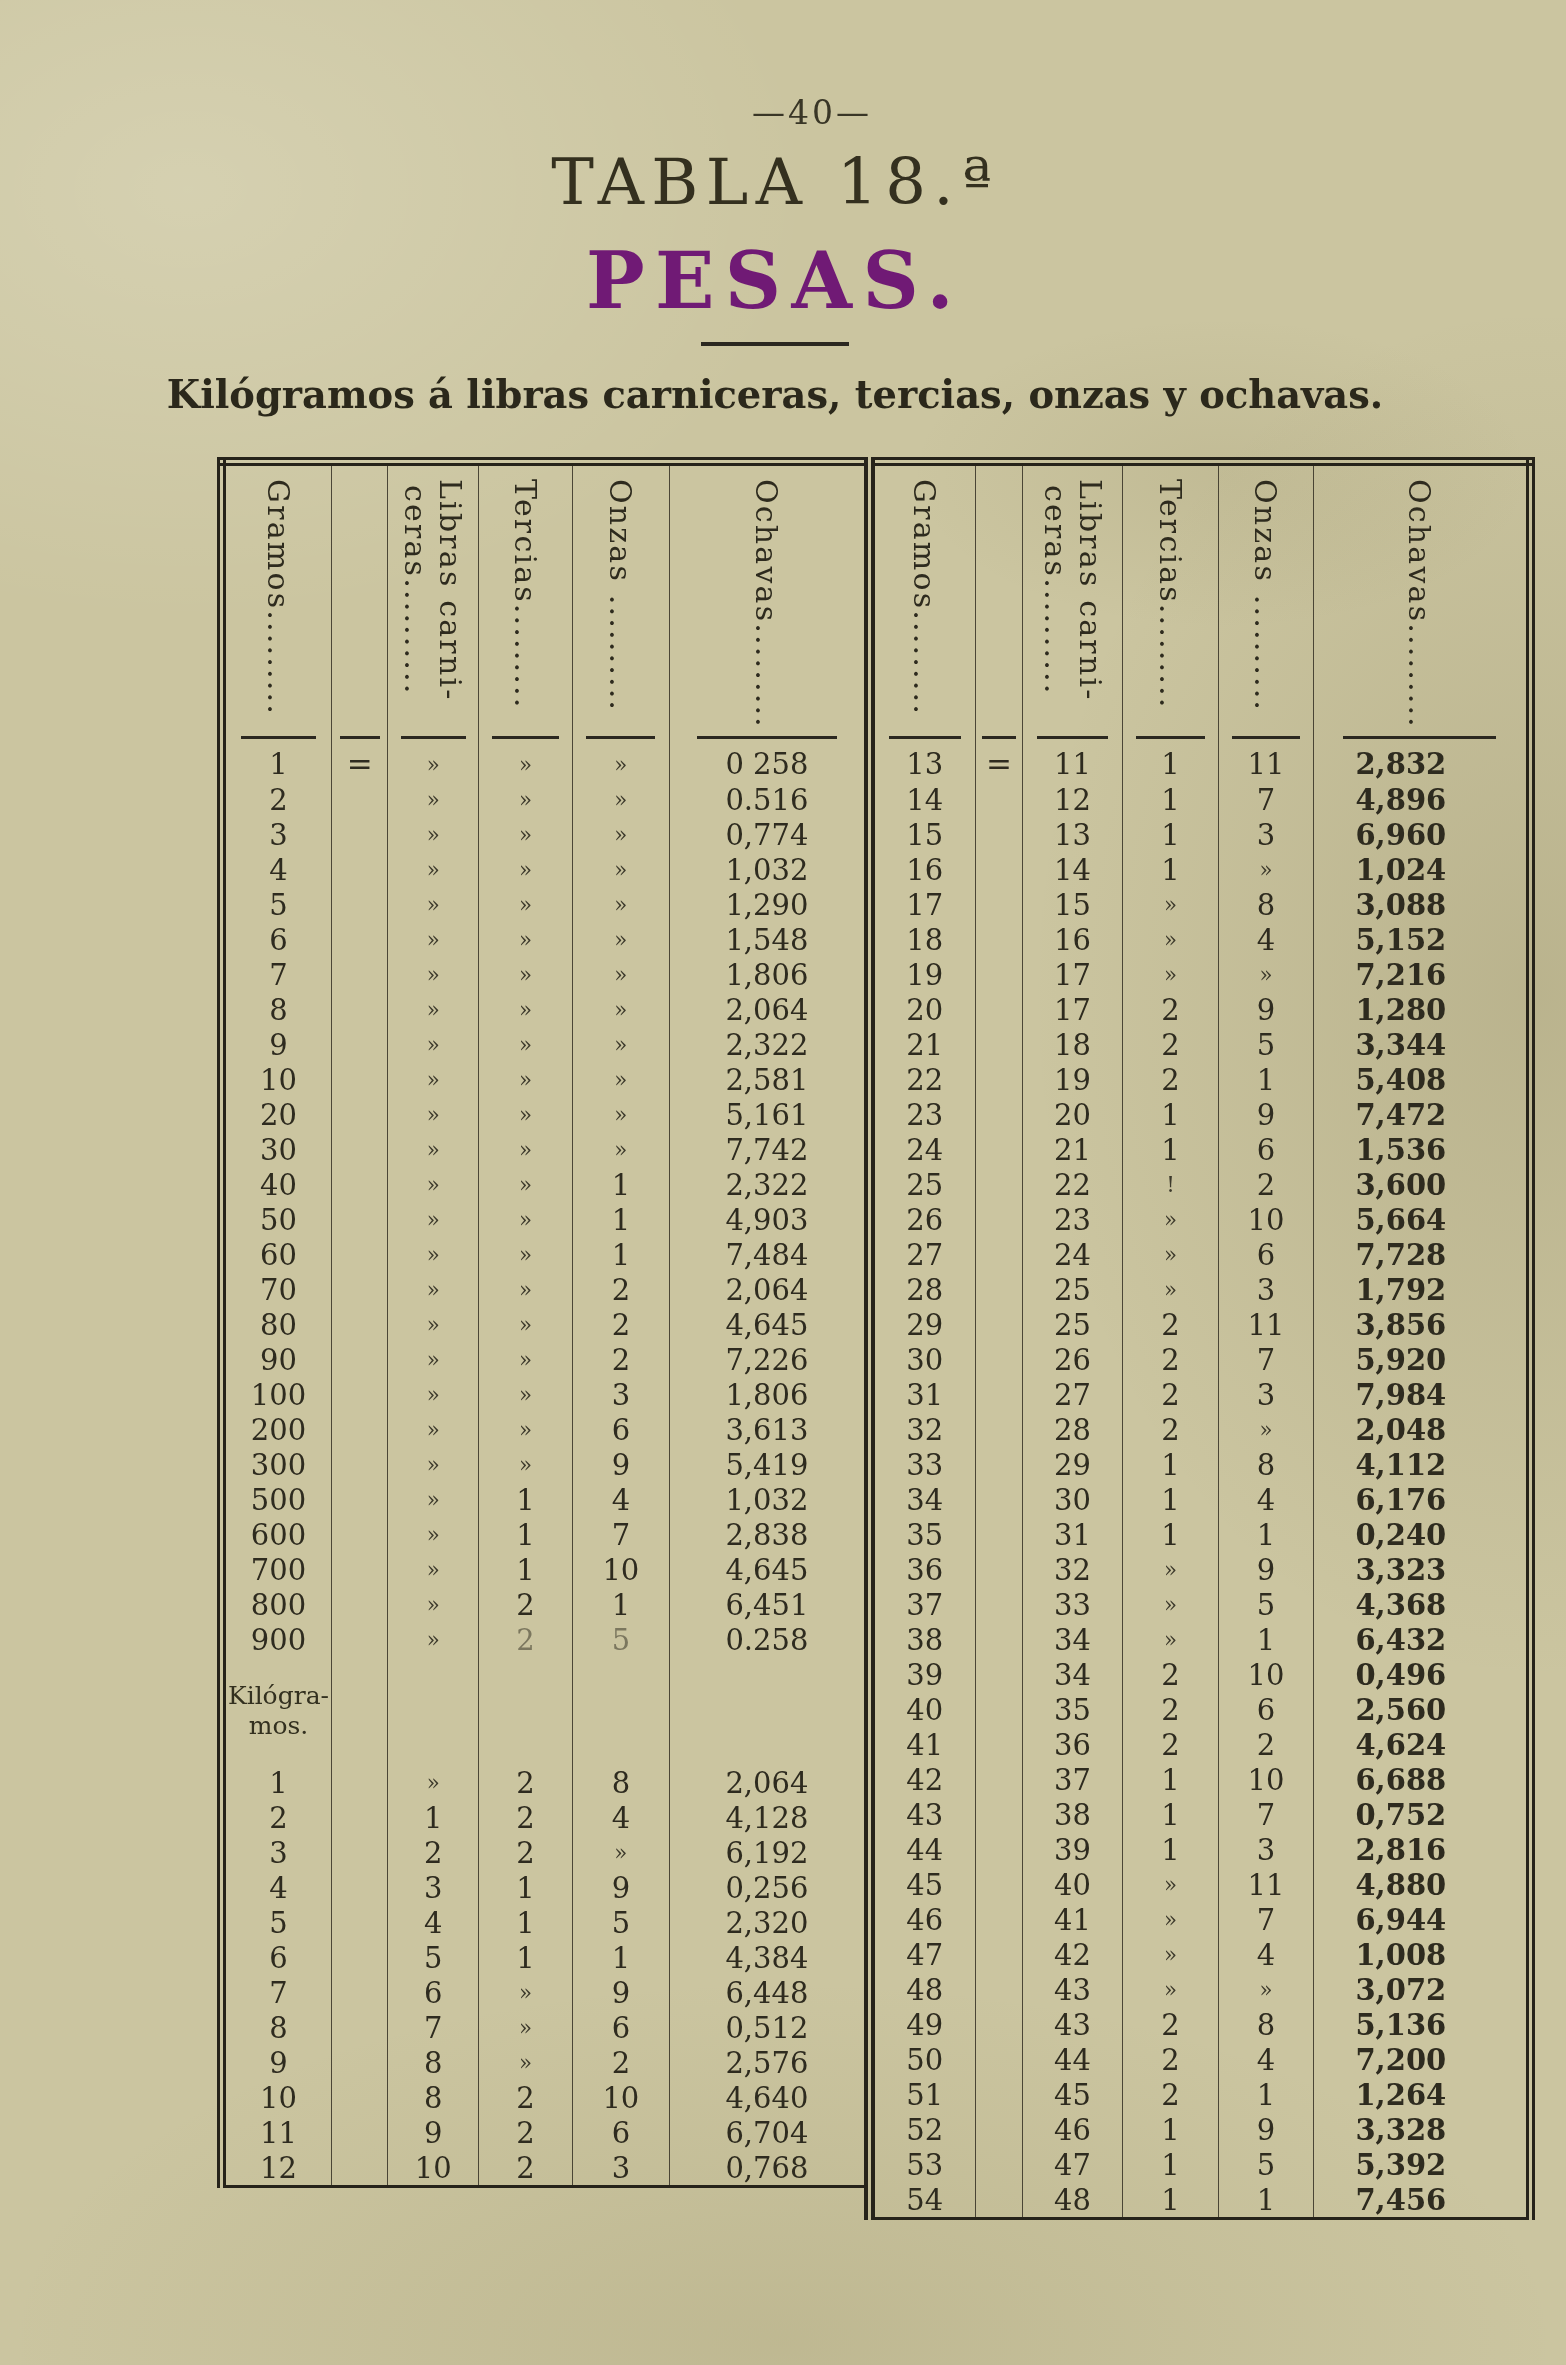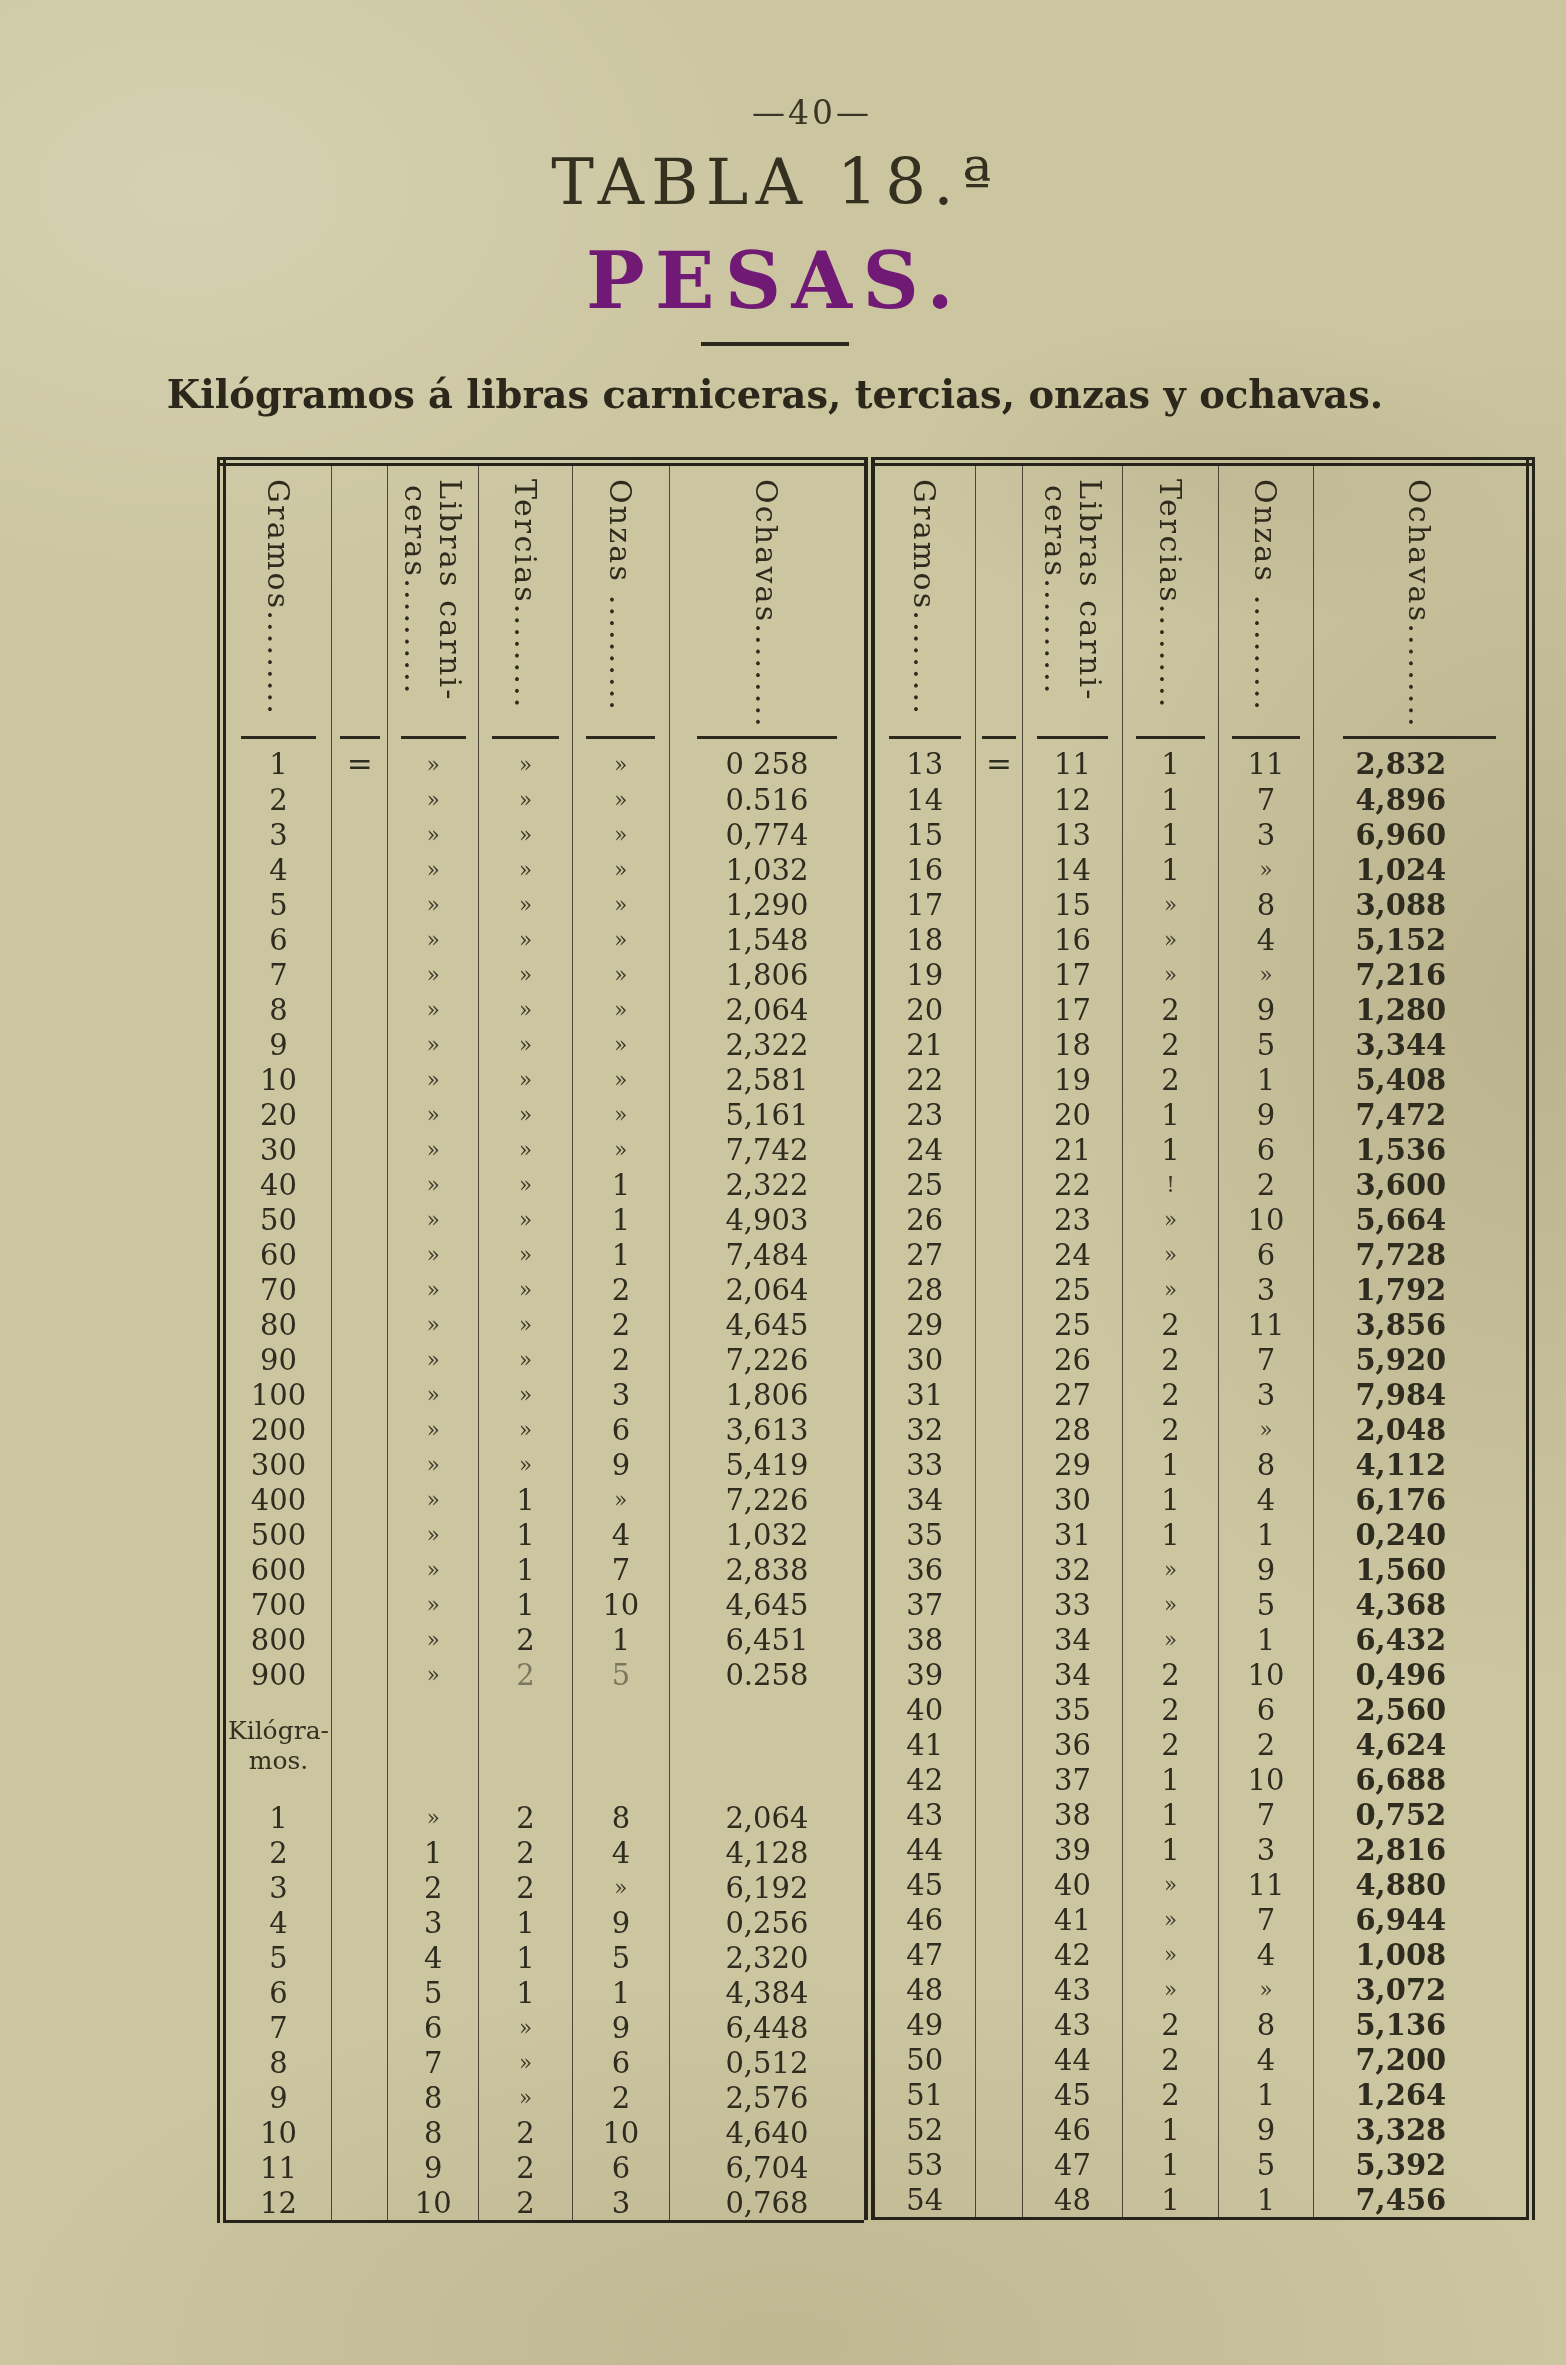--- a/index.html
+++ b/index.html
@@ -246,28 +246,20 @@
         </tr>
         <tr>
           <td class="c0">300</td>
           <td class="c1"></td>
           <td class="c2 q">»</td>
           <td class="c3 q">»</td>
           <td class="c4">9</td>
           <td class="c5">5,419</td>
         </tr>
         <tr>
-          <td class="c0">400</td>
-          <td class="c1"></td>
-          <td class="c2 q">»</td>
-          <td class="c3">1</td>
-          <td class="c4 q">»</td>
-          <td class="c5">7,226</td>
-        </tr>
-        <tr>
           <td class="c0">500</td>
           <td class="c1"></td>
           <td class="c2 q">»</td>
           <td class="c3">1</td>
           <td class="c4">4</td>
           <td class="c5">1,032</td>
         </tr>
         <tr>
           <td class="c0">600</td>
           <td class="c1"></td>
@@ -626,21 +618,21 @@
           <td class="c3">1</td>
           <td class="c4">1</td>
           <td class="c5">0,240</td>
         </tr>
         <tr>
           <td class="c0">36</td>
           <td class="c1"></td>
           <td class="c2">32</td>
           <td class="c3 q">»</td>
           <td class="c4">9</td>
-          <td class="c5">1,560</td>
+          <td class="c5">3,323</td>
         </tr>
         <tr>
           <td class="c0">37</td>
           <td class="c1"></td>
           <td class="c2">33</td>
           <td class="c3 q">»</td>
           <td class="c4">5</td>
           <td class="c5">4,368</td>
         </tr>
         <tr>

